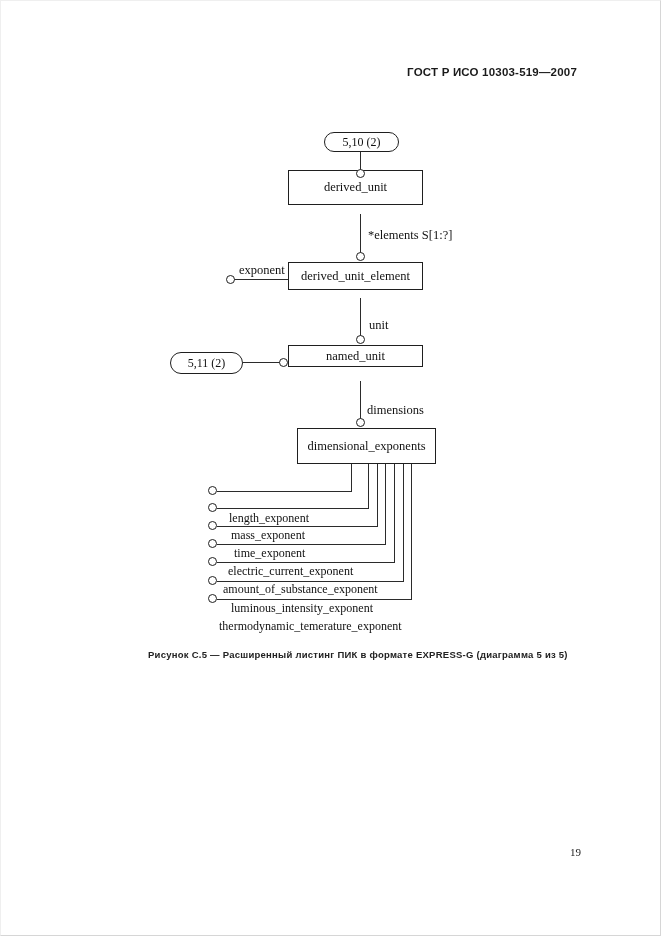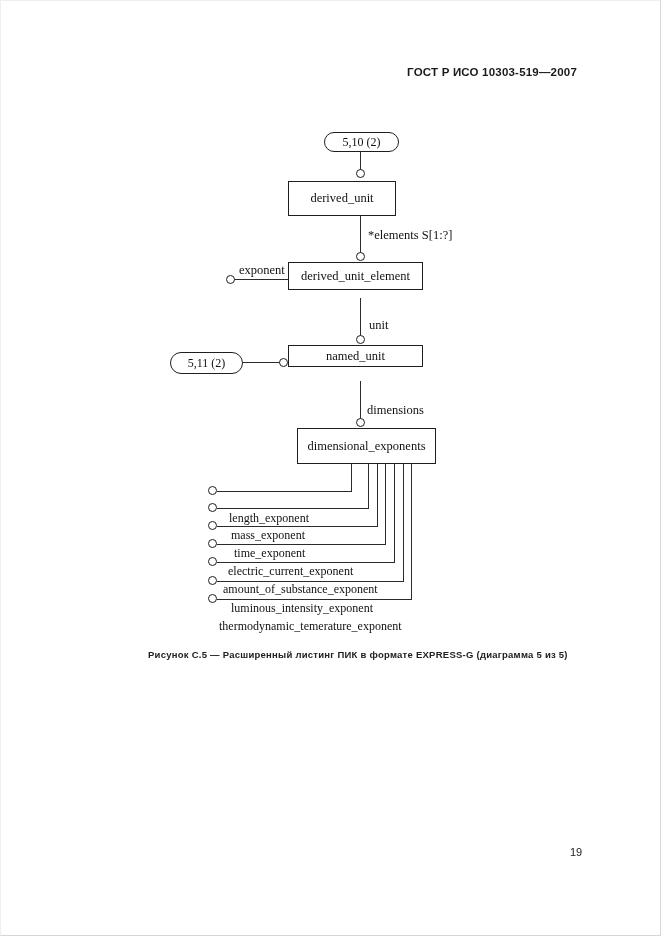--- a/index.html
+++ b/index.html
@@ -33,39 +33,39 @@
   }
   .rel-label{position:absolute;font-size:12.5px;color:#111;z-index:2;white-space:nowrap;}
   .attr-label{position:absolute;font-size:12px;color:#111;z-index:2;white-space:nowrap;margin-top:36px;}
   .caption{
     position:absolute;left:115px;top:648px;
     font-family:"Liberation Sans","DejaVu Sans",sans-serif;
     font-size:9.5px;font-weight:600;letter-spacing:.25px;color:#222;padding-left:32px;
   }
   .pageno{
     position:absolute;left:569px;top:845px;
-    font-family:Liberation Sans, sans-serif;font-size:11px;color:#222;
+    font-family:Liberation Serif, serif;font-size:11px;color:#222;
   }
 </style>
 </head>
 <body>
 
 <div class="page">
 
   <div class="header">ГОСТ Р ИСО 10303-519—2007</div>
 
   <div>
 
     <div class="oval" style="left:323px;top:131px;width:75px;height:20px">
       <span>5,10 (2)</span>
     </div>
     <div class="vline" style="left:359px;top:151px;height:18px"></div>
     <div class="circle" style="left:355px;top:168px"></div>
 
-    <div class="entity" style="left:287px;top:180px;width:108px;height:35px">
+    <div class="entity" style="left:287px;top:169px;width:135px;height:35px">
       <span>derived_unit</span>
     </div>
 
     <div class="vline" style="left:359px;top:213px;height:39px"></div>
     <div class="rel-label" style="left:367px;top:227px">*elements S[1:?]</div>
     <div class="circle" style="left:355px;top:251px"></div>
 
     <div class="entity" style="left:287px;top:261px;width:135px;height:28px">
       <span>derived_unit_element</span>
     </div>

